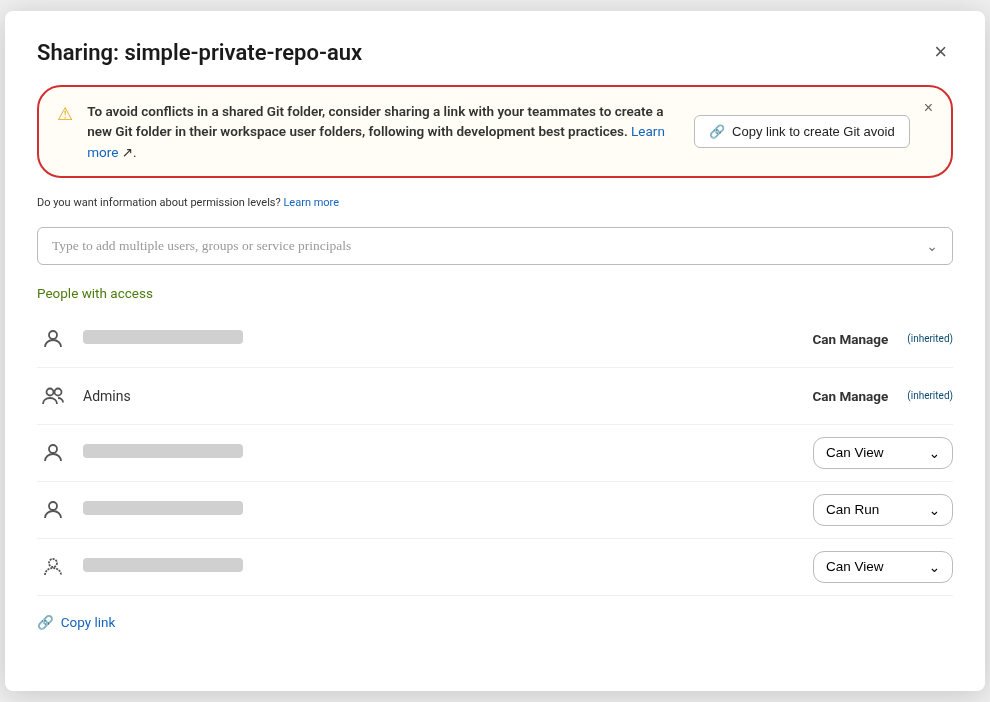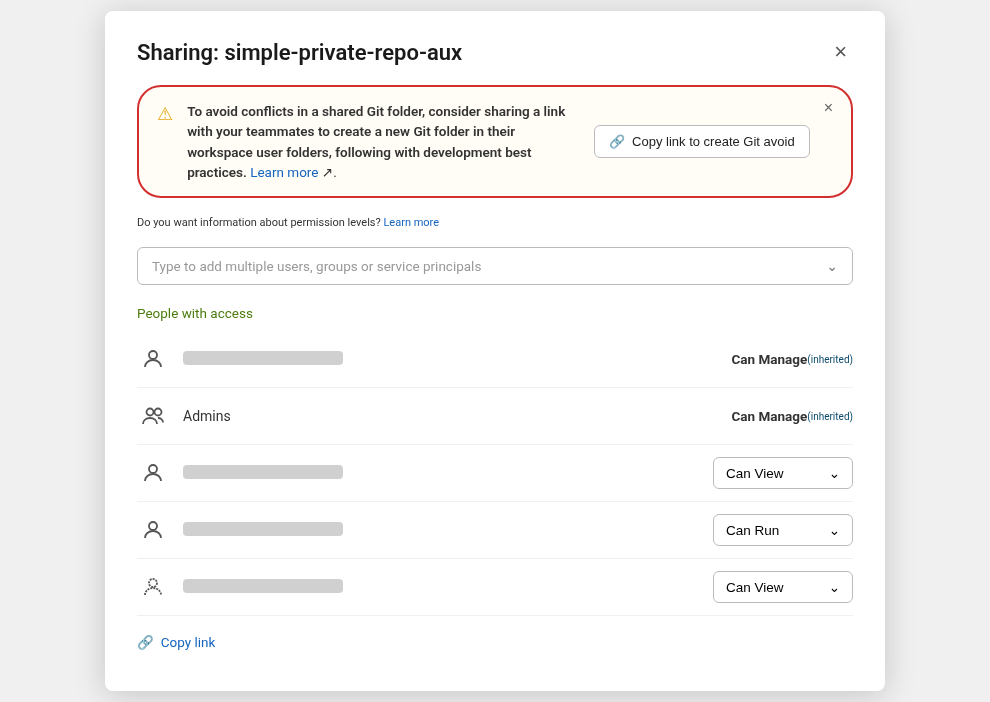--- a/index.html
+++ b/index.html
@@ -10,21 +10,21 @@
       align-items: center;
       justify-content: center;
       min-height: 100vh;
       font-family: -apple-system, BlinkMacSystemFont, "Segoe UI", Roboto, sans-serif;
     }
 
     .modal {
       background: #fff;
       border-radius: 8px;
       box-shadow: 0 4px 32px rgba(0,0,0,0.18);
-      width: 780px;
+      width: 980px;
       min-height: 680px;
       padding: 28px 32px 28px 32px;
       position: relative;
     }
 
     .modal-header {
       display: flex;
       align-items: center;
       justify-content: space-between;
       margin-bottom: 20px;
@@ -129,20 +129,21 @@
       display: flex;
       align-items: center;
       justify-content: space-between;
       margin-bottom: 20px;
       cursor: text;
     }
 
     .search-placeholder {
       font-size: 13.5px;
       color: #999;
+      font-family: Liberation Serif, serif;
     }
 
     .search-chevron {
       color: #777;
       font-size: 14px;
     }
 
     
     .section-label {
       font-size: 13.5px;
@@ -188,34 +189,34 @@
       display: inline-block;
       width: 160px;
       height: 14px;
       background: #d0d0d0;
       border-radius: 4px;
     }
 
     .person-permission {
       display: flex;
       align-items: center;
-      gap: 0;
+      gap: 19px;
       font-size: 13.5px;
       color: #333;
     }
 
     .permission-inherited {
       color: #0c4a6e;
       font-size: 10px;
       text-align: center;
     }
 
     .permission-dropdown {
       border: 1.5px solid #bbb;
-      border-radius: 6px;
+      border-radius: 11px;
       padding: 7px 12px;
       font-size: 13.5px;
       background: #fff;
       cursor: pointer;
       display: flex;
       align-items: center;
       gap: 30px;
       min-width: 140px;
       justify-content: space-between;
     }

